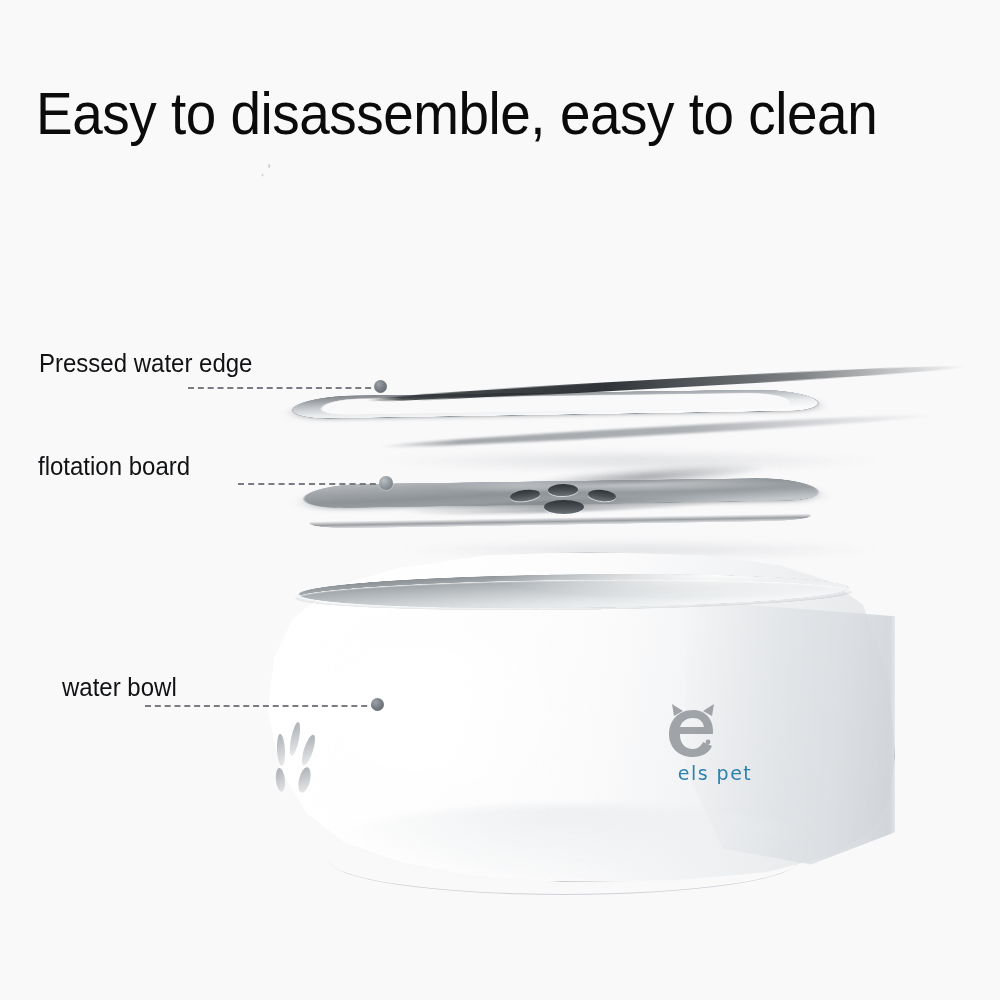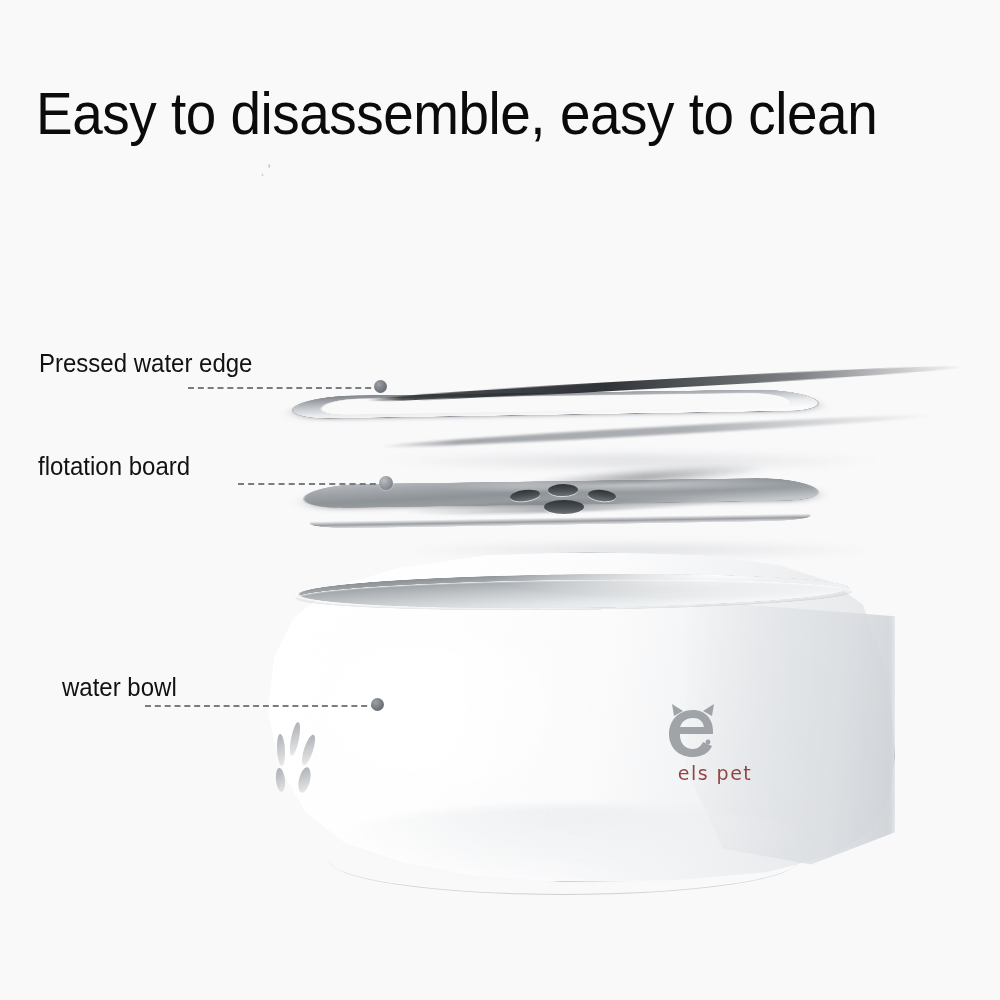--- a/index.html
+++ b/index.html
@@ -402,21 +402,21 @@
   }
   .brand-mark svg { display: block; }
   .brand-text {
     position: absolute;
     left: 0px;
     top: 62px;
     width: 150px;
     text-align: center;
     font-size: 19px;
     letter-spacing: 1.5px;
-    color: #7f1d1d;
+    color: #0369a1;
     font-family: "DejaVu Sans", sans-serif;
   }
 </style>
 </head>
 <body style="background: rgb(249, 249, 250);">
 
 <div id="stage">
 
   <div class="title">Easy to disassemble, easy to clean</div>
 

